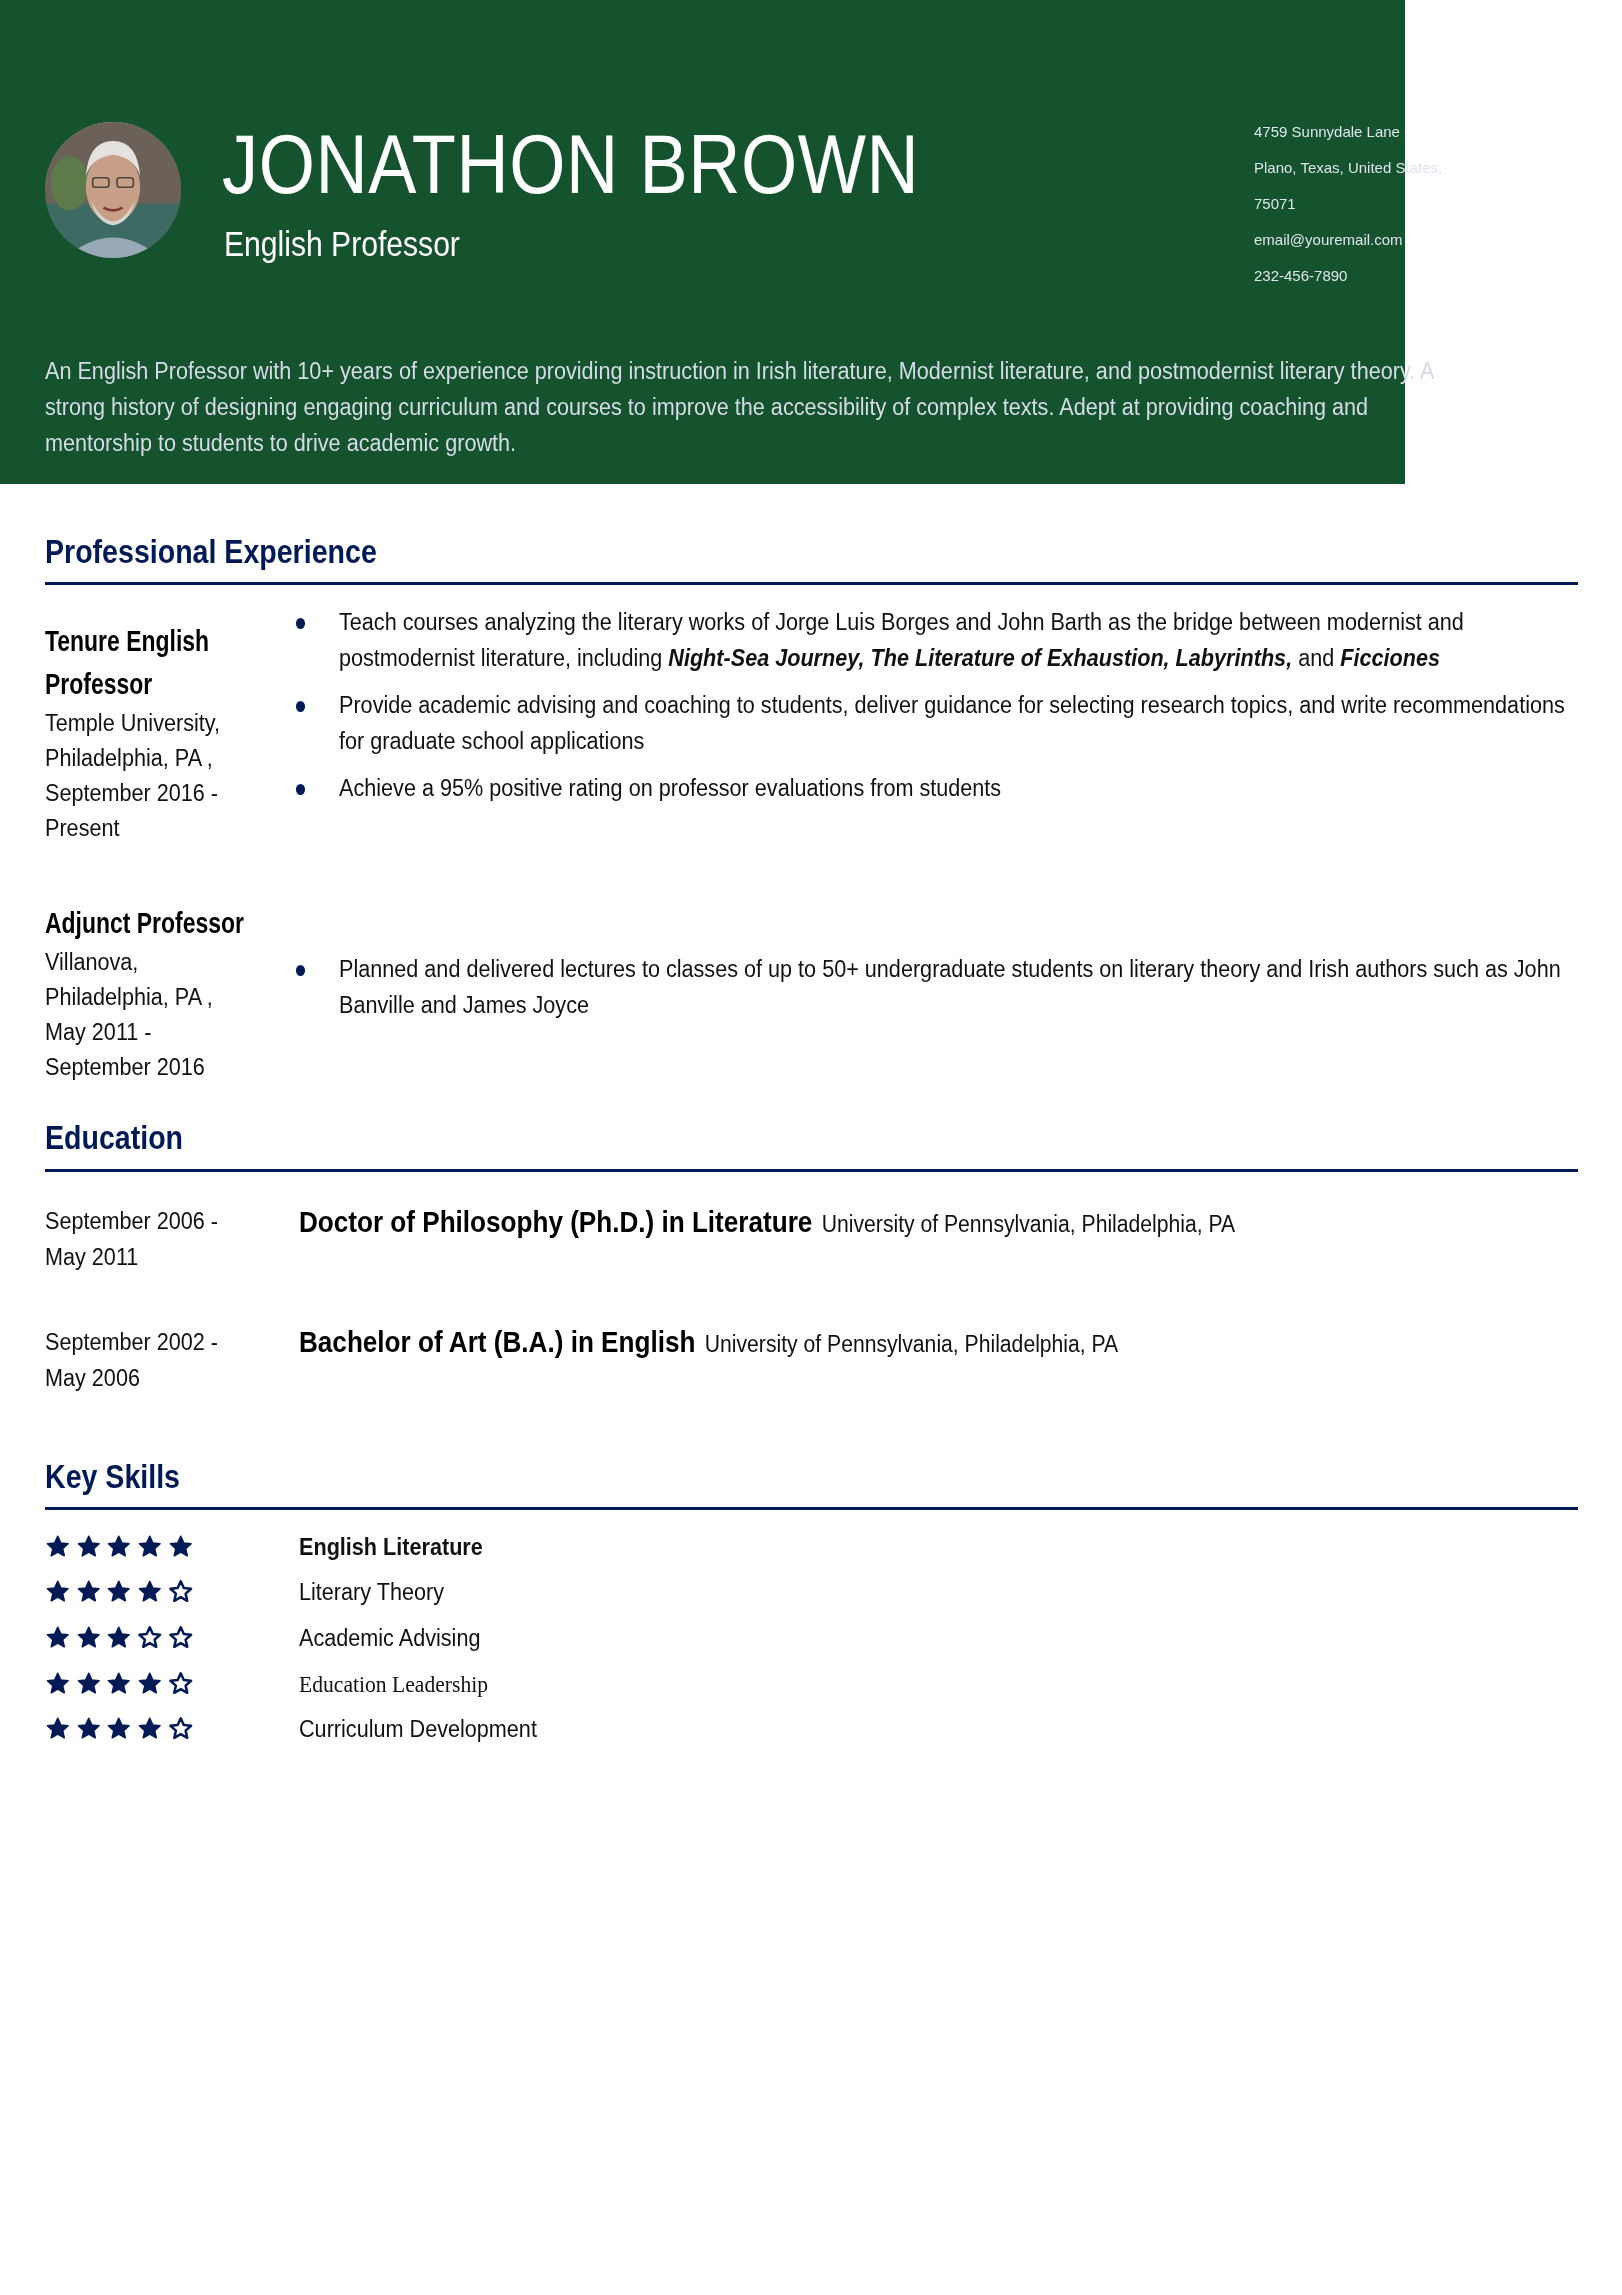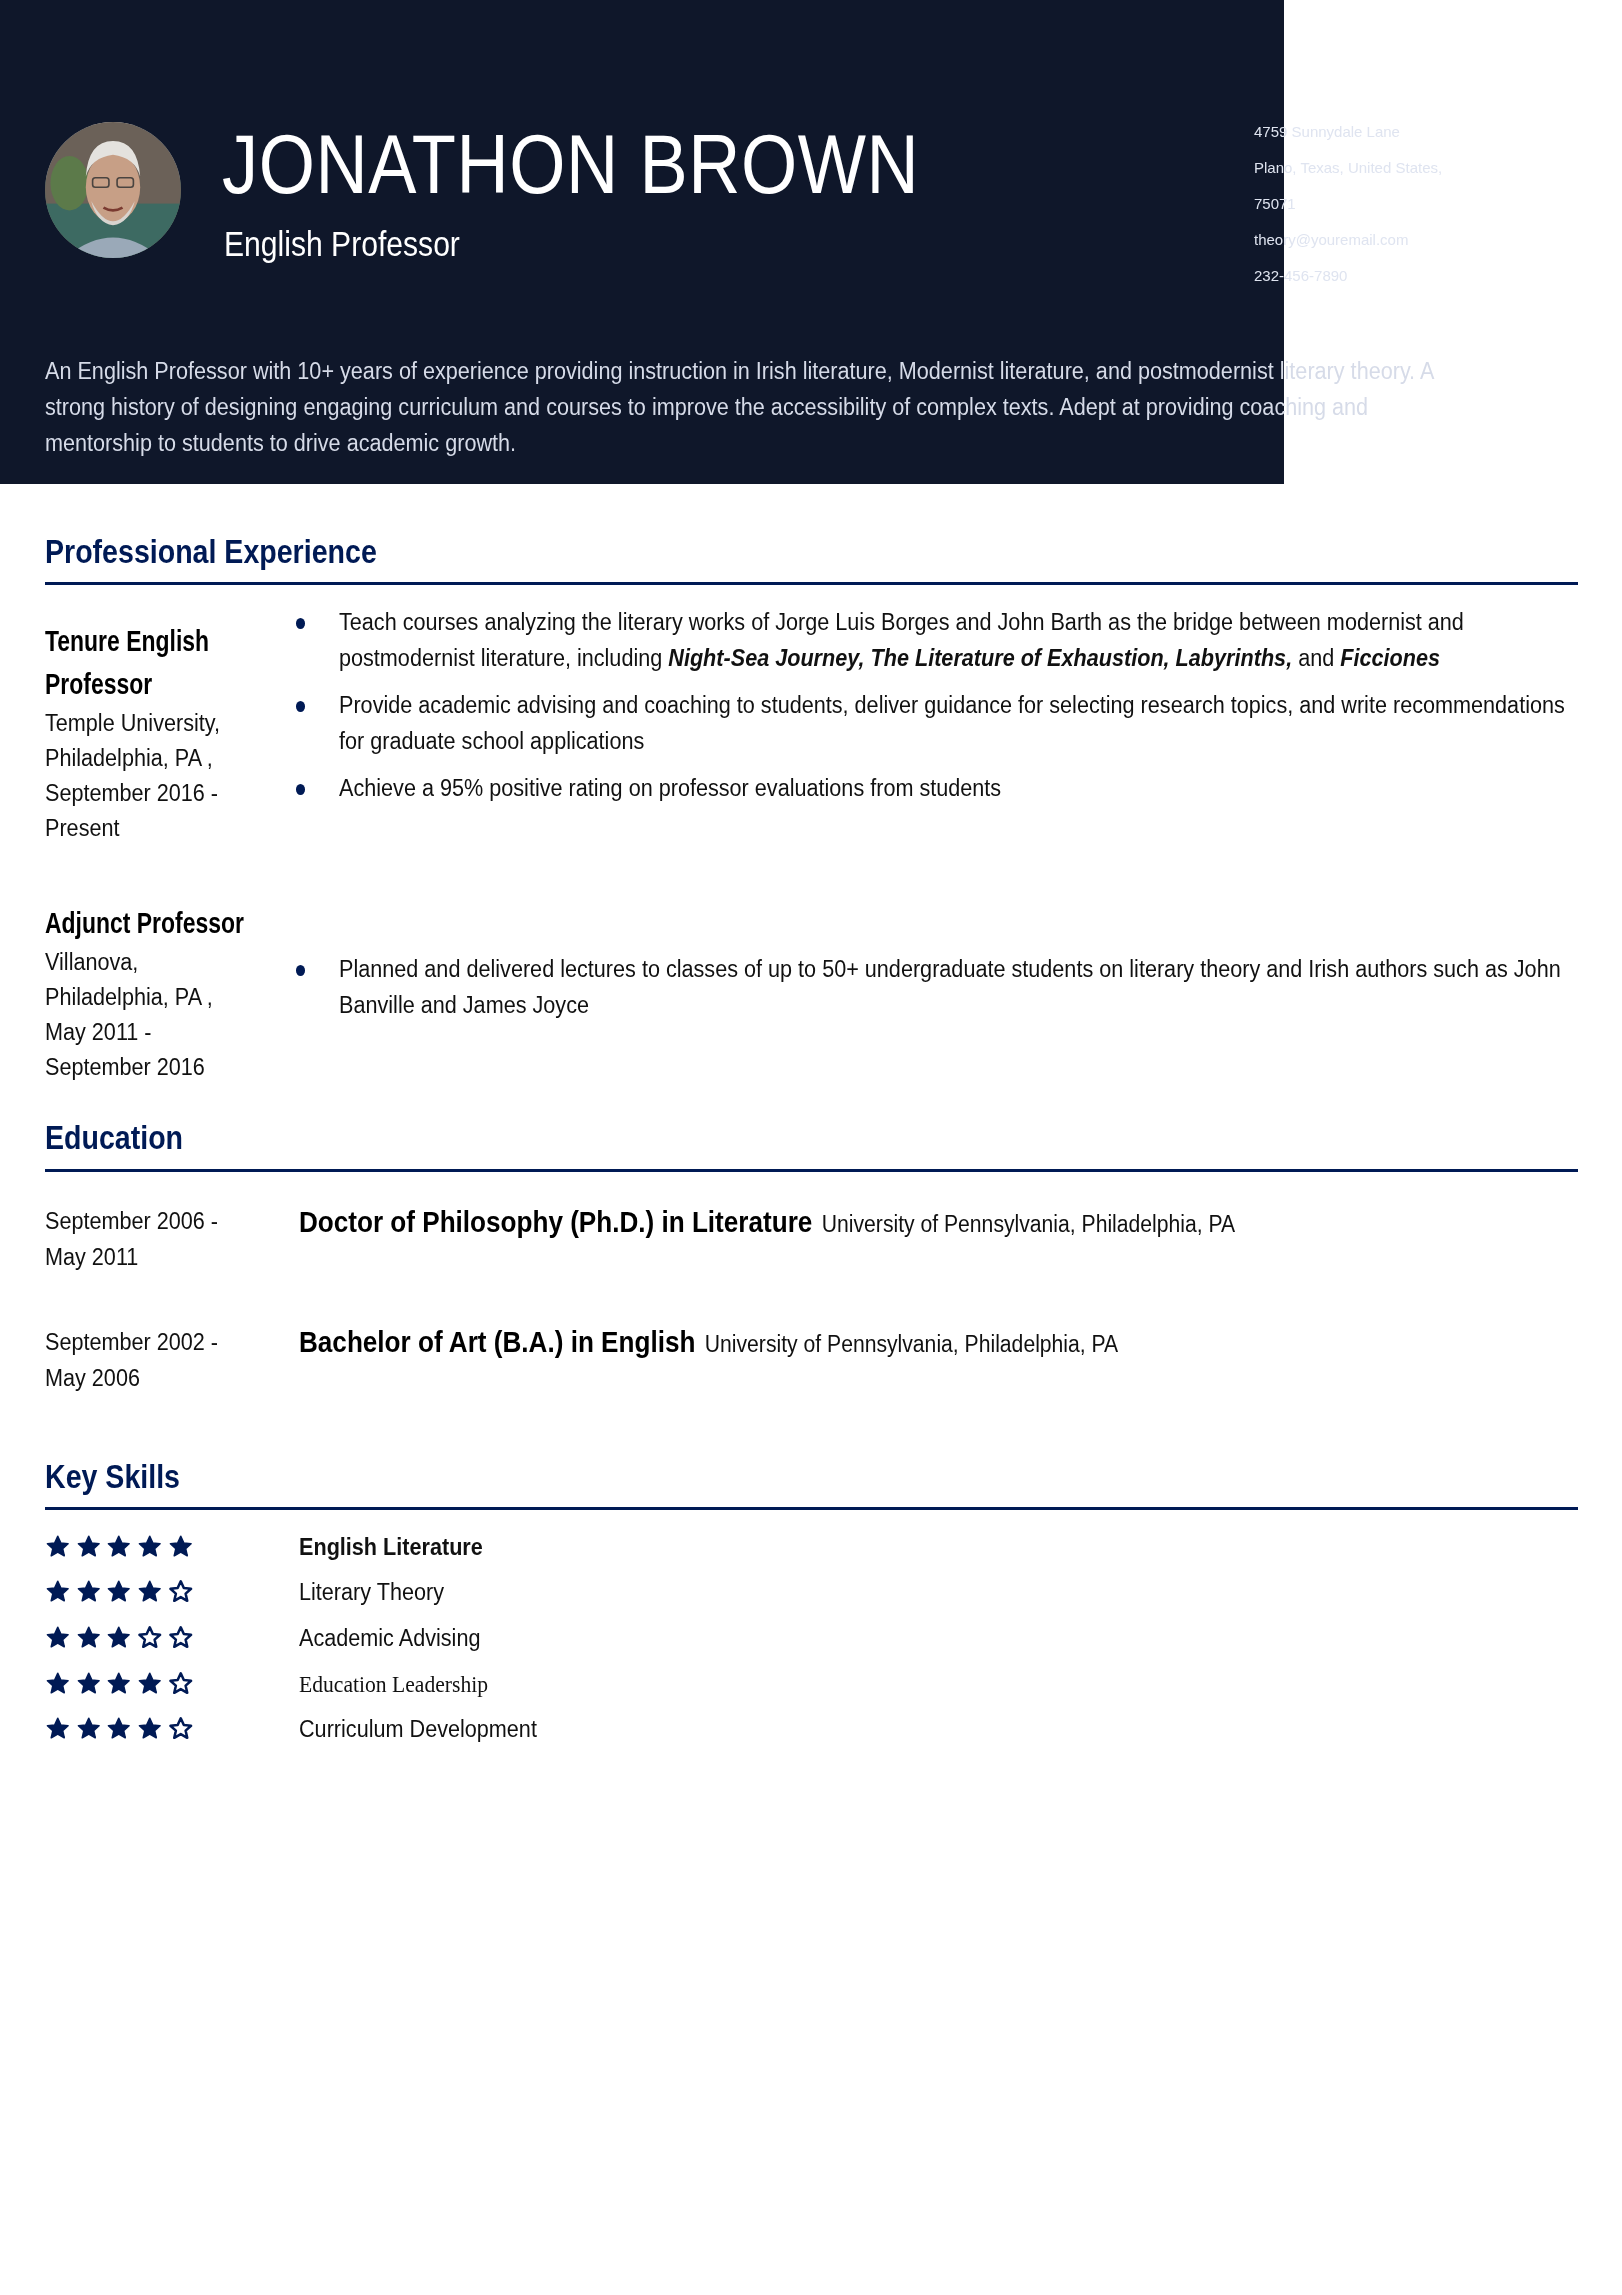--- a/index.html
+++ b/index.html
@@ -1,18 +1,18 @@
 <!DOCTYPE html>
 <html style="font-size:10.5px"><head>
 <meta charset="utf-8">
 <style>
   html, body { margin: 0; padding: 0; background: #ffffff; }
   body { width: 1623px; height: 2295px; position: relative; overflow: hidden;
          font-family: "Liberation Sans", sans-serif; color: #000; }
-  .header { position: absolute; left: 0; top: 0; width: 1284px; height: 484px; background: #0f172a; }
+  .header { position: absolute; left: 0; top: 0; width: 1405px; height: 484px; background: #14532d; }
   .avatar { position: absolute; left: 45px; top: 122px; width: 136px; height: 136px; border-radius: 50%;
             overflow: hidden; background: radial-gradient(circle at 50% 38%, #e8e2dc 0 18%, #c9a58d 19% 34%, #d9d6d2 35% 48%, #8a9aa8 49% 62%, #3e6b63 63% 100%); }
   .avatar svg { width: 100%; height: 100%; display: block; }
   .name { position: absolute; left: 222px; top: 118px; font-size: 84px; line-height: 92px; color: #fff;
           font-family: "Liberation Sans", sans-serif; letter-spacing: 0.7px; transform: scaleX(0.86); transform-origin: left top; white-space: nowrap; }
   .job-title { position: absolute; left: 224px; top: 221px; font-size: 35px; line-height: 46px; color: #fff;
           transform: scaleX(0.86); transform-origin: left top; white-space: nowrap; }
   .contact { position: absolute; left: 1254px; top: 114px; font-size: 15px; line-height: 36px; color: #dfe4f0; width: 353px; }
   .contact div { white-space: nowrap; }
   .summary { position: absolute; left: 45px; top: 353px; width: 1536px; font-size: 23.5px; line-height: 36px; color: #d6dbe8;
@@ -59,21 +59,21 @@
       <rect x="53" y="41" width="12" height="7" rx="2" fill="none" stroke="#4a4440" stroke-width="1.2"></rect>
       <path d="M43 63 Q50 67 57 63" stroke="#7a3a30" stroke-width="2" fill="none"></path>
     </svg>
   </div>
   <div class="name">JONATHON BROWN</div>
   <div class="job-title">English Professor</div>
   <div class="contact">
     <div>4759 Sunnydale Lane</div>
     <div>Plano, Texas, United States,</div>
     <div>75071</div>
-    <div>theory@youremail.com</div>
+    <div>email@youremail.com</div>
     <div>232-456-7890</div>
   </div>
   <div class="summary">An English Professor with 10+ years of experience providing instruction  in Irish literature, Modernist literature, and postmodernist literary  theory. A strong history of designing engaging curriculum and courses to  improve the accessibility of complex texts. Adept at providing coaching  and mentorship to students to drive academic growth.</div>
 </div>
 
 <div class="section-title" style="top:528px;">Professional Experience</div>
 <div class="rule" style="top:582px;"></div>
 
 <div class="left-col" style="top:620px;">
   <div class="role">Tenure English</div>

